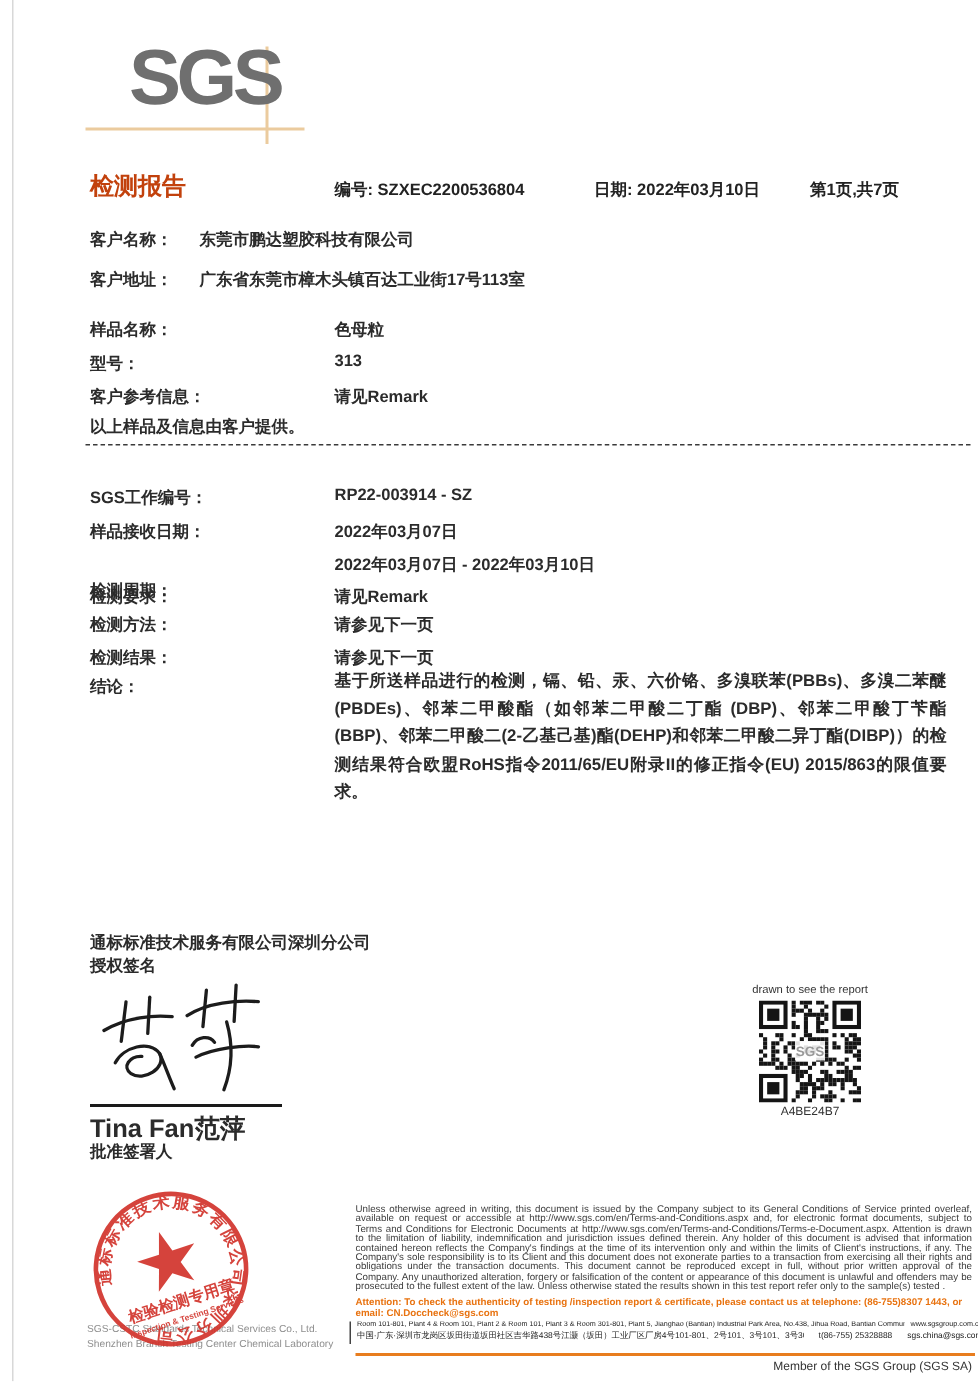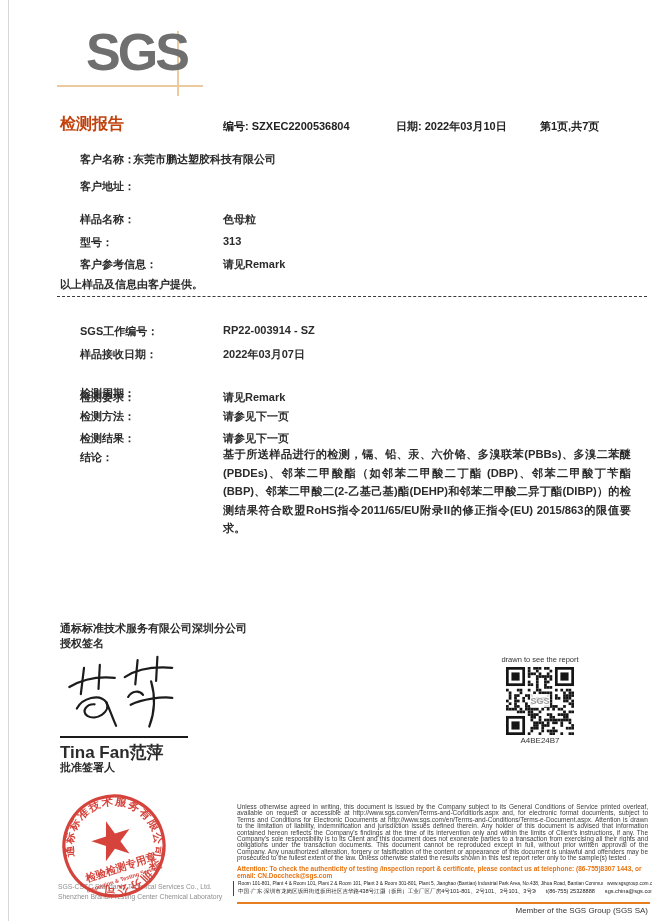--- a/index.html
+++ b/index.html
@@ -8,21 +8,21 @@
   .scan-edge{position:absolute;left:8px;top:0;width:1px;height:921px;background:#d8d8d8;}
   
   .logo-text{position:absolute;left:86px;top:26px;font-size:52px;font-weight:700;color:#6f6f6f;
              letter-spacing:-3px;line-height:1;}
   .logo-hline{position:absolute;left:57px;top:85px;width:146px;height:2px;background:#ebcb9e;}
   .logo-vline{position:absolute;left:177px;top:31px;width:2px;height:65px;background:#ebcb9e;}
   
   .doc-title{position:absolute;left:60px;top:114px;font-size:16px;font-weight:700;color:#c2410c;}
   .hmeta{position:absolute;top:119px;font-size:11px;font-weight:600;color:#222;}
   
-  .lbl{position:absolute;left:60px;font-size:11px;font-weight:600;color:#2b2b2b;white-space:nowrap;margin-left:20px;}
+  .lbl{position:absolute;left:60px;font-size:11px;font-weight:600;color:#2b2b2b;white-space:nowrap;}
   .val{position:absolute;font-size:11px;font-weight:600;color:#2b2b2b;white-space:nowrap;}
   .val-c1{left:133px;}
   .val-c2{left:223px;}
   .note{position:absolute;left:60px;font-size:11px;font-weight:600;}
   .dashed{position:absolute;left:57px;top:296px;width:590px;border-top:1.5px dashed #3a3a3a;}
   .conclusion{position:absolute;left:223px;top:445px;width:408px;font-size:11.2px;font-weight:600;
               line-height:18.5px;color:#2b2b2b;text-align:justify;}
   
   .sig-company{position:absolute;left:60px;top:621px;font-size:11px;font-weight:600;}
   .sig-auth{position:absolute;left:60px;top:636px;font-size:11px;font-weight:600;}
@@ -67,36 +67,38 @@
   </div>
   <div class="hmeta" style="left:396px;">
     <span>日期:</span>
     <span>2022年03月10日</span>
   </div>
   <div class="hmeta" style="left:540px;">第1页,共7页</div>
 
   <div class="lbl" style="top:152px;">客户名称：</div>
   <div class="val val-c1" style="top:152px;">东莞市鹏达塑胶科技有限公司</div>
   <div class="lbl" style="top:179px;">客户地址：</div>
+  <div class="val val-c1" style="top:179px;">广东省东莞市樟木头镇百达工业街17号113室</div>
 
   <div class="lbl" style="top:212px;">样品名称：</div>
   <div class="val val-c2" style="top:212px;">色母粒</div>
   <div class="lbl" style="top:235px;">型号：</div>
   <div class="val val-c2" style="top:235px;">313</div>
   <div class="lbl" style="top:257px;">客户参考信息：</div>
   <div class="val val-c2" style="top:257px;">请见Remark</div>
   <div class="note" style="top:277px;">以上样品及信息由客户提供。</div>
 
   <div class="dashed"></div>
 
   <div class="lbl" style="top:324px;">SGS工作编号：</div>
   <div class="val val-c2" style="top:324px;">RP22-003914 - SZ</div>
   <div class="lbl" style="top:347px;">样品接收日期：</div>
   <div class="val val-c2" style="top:347px;">2022年03月07日</div>
   <div class="lbl" style="top:386px;">检测周期：</div>
+  <div class="val val-c2" style="top:369px;">2022年03月07日 - 2022年03月10日</div>
   <div class="lbl" style="top:390px;">检测要求：</div>
   <div class="val val-c2" style="top:390px;">请见Remark</div>
   <div class="lbl" style="top:409px;">检测方法：</div>
   <div class="val val-c2" style="top:409px;">请参见下一页</div>
   <div class="lbl" style="top:431px;">检测结果：</div>
   <div class="val val-c2" style="top:431px;">请参见下一页</div>
 
   <div class="lbl" style="top:450px;">结论：</div>
   <div class="conclusion">基于所送样品进行的检测，镉、铅、汞、六价铬、多溴联苯(PBBs)、多溴二苯醚(PBDEs)、邻苯二甲酸酯（如邻苯二甲酸二丁酯 (DBP)、邻苯二甲酸丁苄酯(BBP)、邻苯二甲酸二(2-乙基己基)酯(DEHP)和邻苯二甲酸二异丁酯(DIBP)）的检测结果符合欧盟RoHS指令2011/65/EU附录II的修正指令(EU) 2015/863的限值要求。</div>
 

